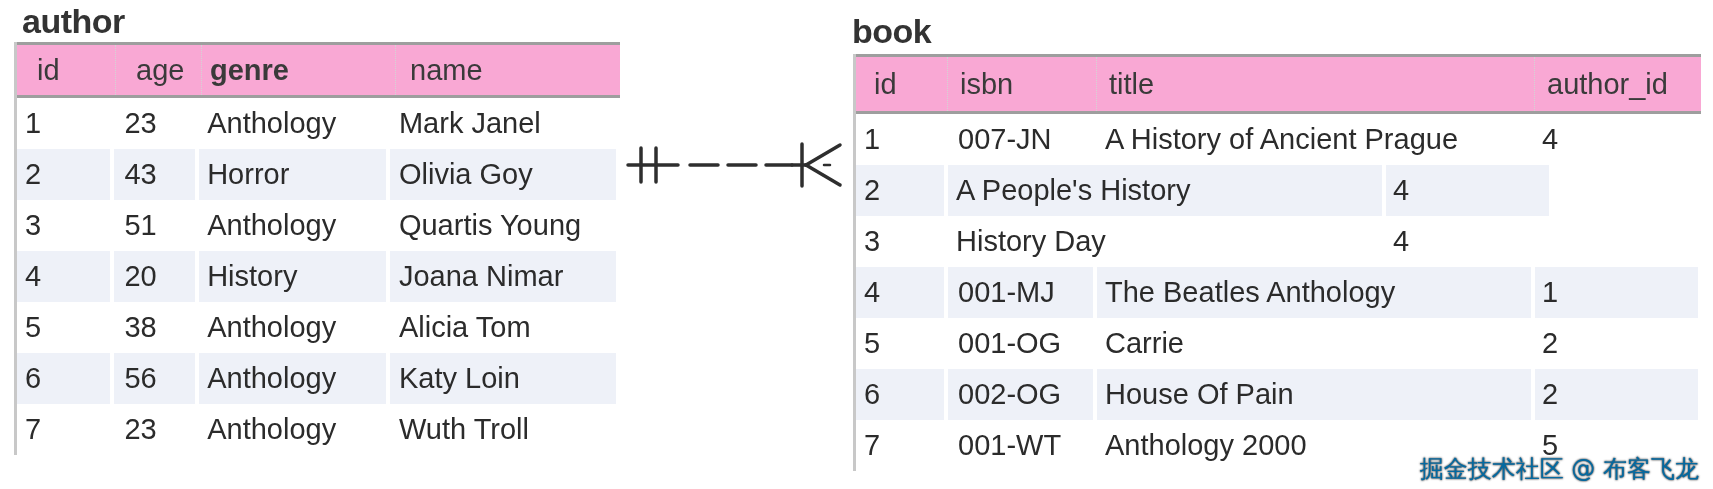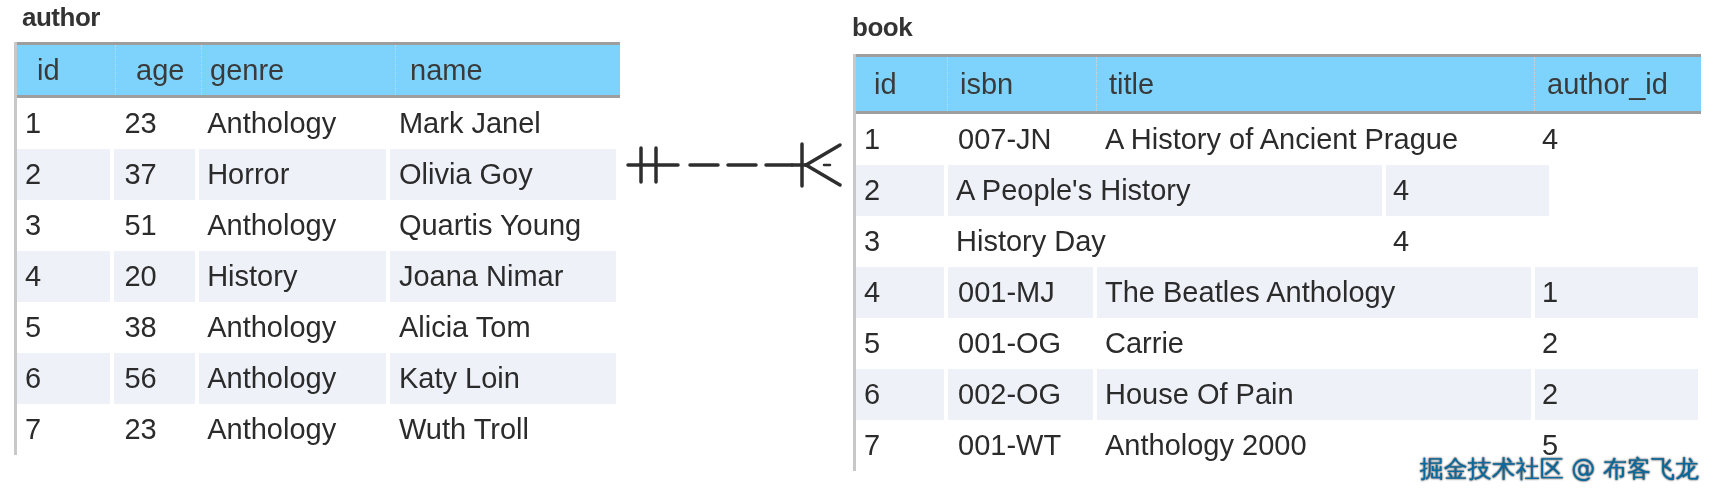--- a/index.html
+++ b/index.html
@@ -2,49 +2,49 @@
 <html><head>
 <meta charset="utf-8">
 <style>
   html, body { margin: 0; padding: 0; background: #ffffff; }
   body {
     width: 1713px; height: 489px; position: relative; overflow: hidden;
     font-family: "Liberation Sans", "DejaVu Sans", sans-serif;
     color: #2b2b2b;
   }
   .table-title {
-    position: absolute; font-weight: bold; font-size: 26px; color: #333;
+    position: absolute; font-weight: bold; font-size: 34px; color: #333;
     letter-spacing: -0.5px; line-height: 1;
   }
   .tbl {
     position: absolute; border-left: 3px solid #c8c8c8;
   }
   .tbl .hdr {
-    position: relative; display: flex; background: #7dd3fc;
+    position: relative; display: flex; background: #f9a8d4;
     border-top: 3px solid #9e9e9e; border-bottom: 3px solid #9e9e9e;
     box-sizing: border-box;
   }
   .tbl .hdr .cell { color: #3a3a3a; }
   .tbl .row { display: flex; box-sizing: border-box; }
   .tbl .row.alt .cell { background: #eef1f8; }
   .cell {
     box-sizing: border-box; font-size: 29px; white-space: nowrap;
     display: flex; align-items: center; margin-right: 4px;
   }
   .hdr .cell { border-right: 1px dotted #d4d4d4; margin-right: 0; }
   .hdr .cell:last-child { border-right: none; }
 
   
   #author .cell.c0 { width: 95px;  padding-left: 8px; }
   #author .cell.c1 { width: 82px;  padding-left: 10px; }
   #author .cell.c2 { width: 190px; padding-left: 8px; }
   #author .cell.c3 { width: 230px; padding-left: 9px; }
   #author .hdr .cell.c0 { width: 99px; padding-left: 20px; }
   #author .hdr .cell.c1 { width: 86px; padding-left: 20px; }
-  #author .hdr .cell.c2 { width: 194px; padding-left: 8px; }
+  #author .hdr .cell.c2 { width: 194px; padding-left: 8px; font-weight: bold; }
   #author .hdr .cell.c3 { width: 223px; padding-left: 14px; }
   #author .hdr { height: 56px; width: 603px; }
   #author .row { height: 51px; width: 603px; }
 
   
   #book .cell.c0 { width: 88px;  padding-left: 8px; }
   #book .cell.c1 { width: 145px; padding-left: 10px; }
   #book .cell.c2 { width: 434px; padding-left: 8px; }
   #book .cell.c3 { width: 163px; padding-left: 7px; margin-right: 0; }
   #book .hdr .cell.c0 { width: 92px; padding-left: 18px; }
@@ -74,21 +74,21 @@
     <div class="cell c3">name</div>
   </div>
   <div class="row">
     <div class="cell c0">1</div>
     <div class="cell c1">23</div>
     <div class="cell c2">Anthology</div>
     <div class="cell c3">Mark Janel</div>
   </div>
   <div class="row alt">
     <div class="cell c0">2</div>
-    <div class="cell c1">37</div>
+    <div class="cell c1">43</div>
     <div class="cell c2">Horror</div>
     <div class="cell c3">Olivia Goy</div>
   </div>
   <div class="row">
     <div class="cell c0">3</div>
     <div class="cell c1">51</div>
     <div class="cell c2">Anthology</div>
     <div class="cell c3">Quartis Young</div>
   </div>
   <div class="row alt">

